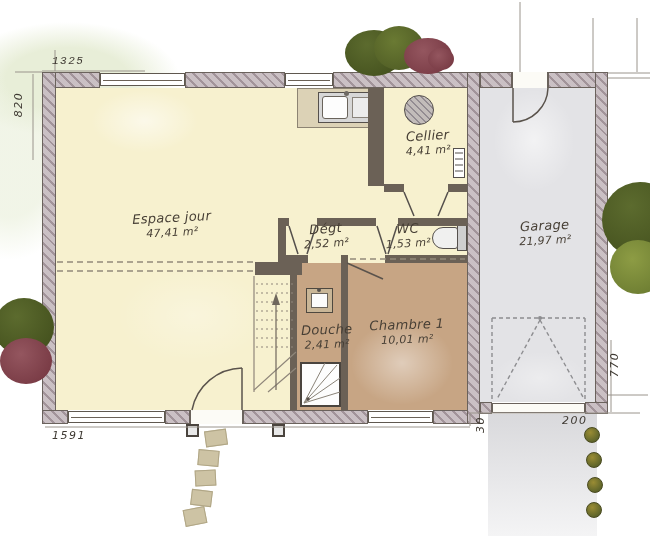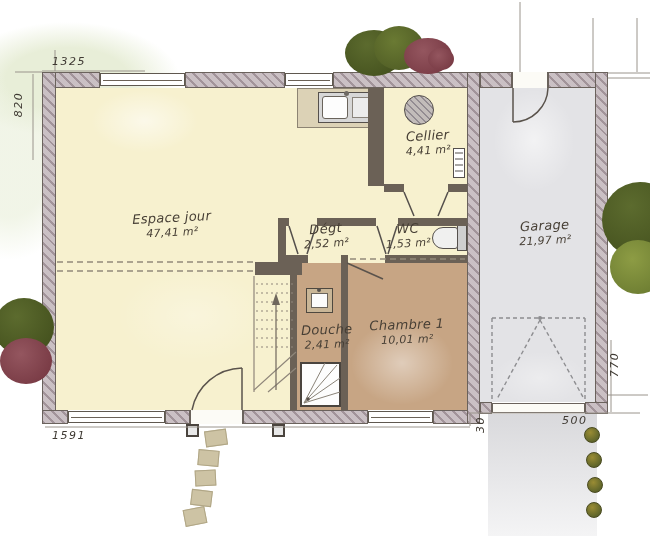--- a/index.html
+++ b/index.html
@@ -226,20 +226,20 @@
   </div>
   <div class="rlabel" style="left:361px;top:317px;width:92px;transform:rotate(-2deg);">
     <div class="rname">Chambre 1</div>
     <div class="rarea">10,01 m²</div>
   </div>
   <div class="rlabel" style="left:505px;top:218px;width:80px;transform:rotate(-3deg);">
     <div class="rname">Garage</div>
     <div class="rarea">21,97 m²</div>
   </div>
 
-  <div class="dim" style="left:52px;top:55px;">1325</div>
+  <div class="dim" style="left:52px;top:55px;font-family:Liberation Mono, monospace;">1325</div>
   <div class="dim vert" style="left:6px;top:98px;">820</div>
   <div class="dim" style="left:52px;top:429px;">1591</div>
   <div class="dim vert" style="left:472px;top:418px;">30</div>
-  <div class="dim" style="left:562px;top:414px;">500</div>
+  <div class="dim" style="left:562px;top:414px;">200</div>
   <div class="dim vert" style="left:602px;top:358px;">770</div>
 
 </div>
 
 </body></html>

